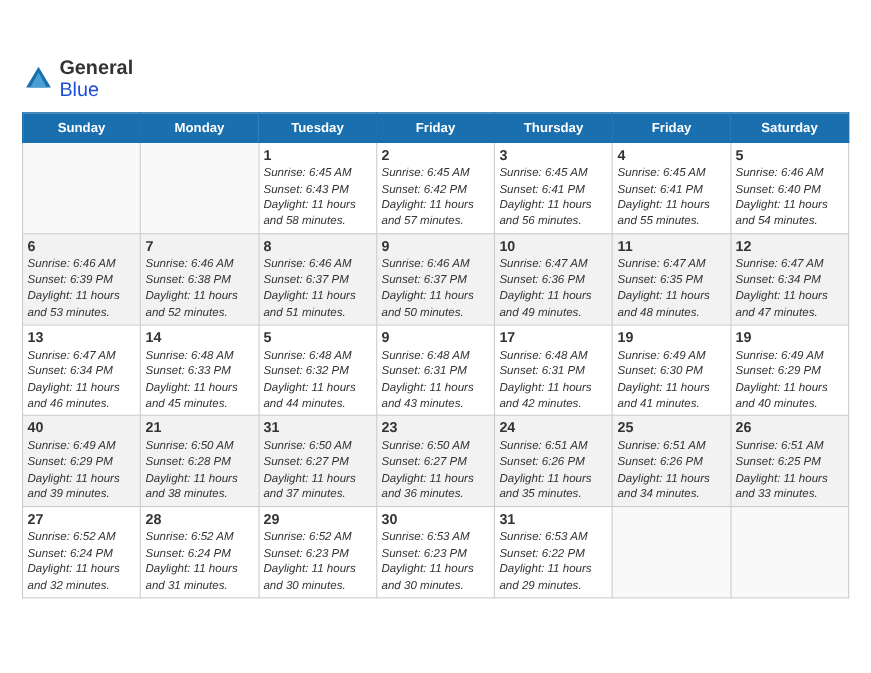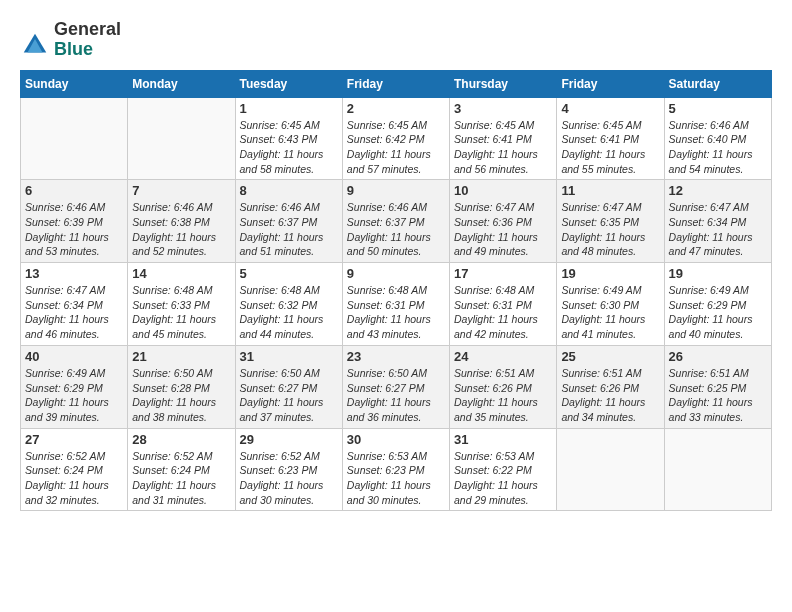--- a/index.html
+++ b/index.html
@@ -11,33 +11,34 @@
       padding: 20px;
     }
     .header-section {
       display: flex;
       justify-content: space-between;
       align-items: flex-start;
       margin-bottom: 10px;
     }
     .logo {
       display: flex;
-      align-items: flex-end;
+      align-items: center;
       gap: 4px;
+      margin-top: 32px;
     }
     .logo-text-general {
       font-size: 18px;
       font-weight: bold;
       color: #333;
       line-height: 1.1;
     }
     .logo-text-blue {
       font-size: 18px;
-      font-weight: bold;
-      color: #0f766e;
+      font-weight: normal;
+      color: #1d4ed8;
       line-height: 1.1;
     }
     .logo-icon {
       width: 30px;
       height: 30px;
     }
     .title-section {
       text-align: right;
     }
     .month-title {
@@ -52,21 +53,21 @@
     }
     .calendar {
       width: 100%;
       border-collapse: collapse;
       font-size: 11px;
     }
     .calendar th {
       background-color: #1a6faf;
       color: #fff;
       padding: 6px 4px;
-      text-align: left;
+      text-align: center;
       font-size: 12px;
       font-weight: bold;
       border: 1px solid #1a6faf;
     }
     .calendar td {
       border: 1px solid #ccc;
       vertical-align: top;
       padding: 3px 4px;
       width: 108px;
       min-height: 80px;

